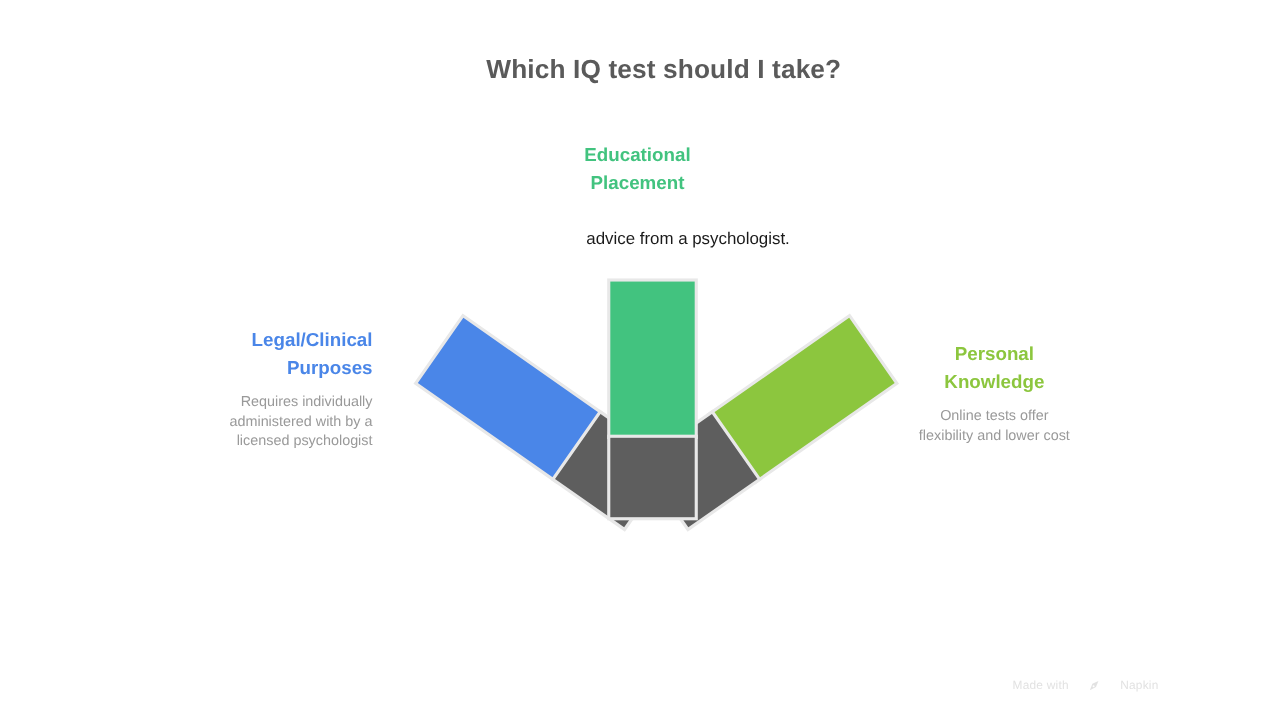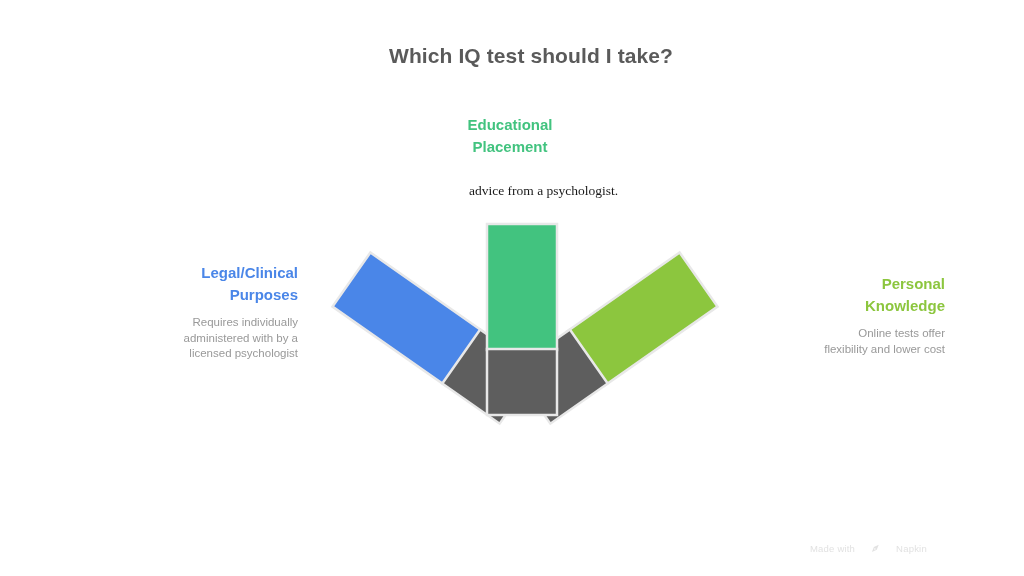--- a/index.html
+++ b/index.html
@@ -69,40 +69,39 @@
     top: 262px;
     width: 200px;
     text-align: right;
   }
   .branch-left .branch-heading { color: #4a86e8; }
   .branch-left .branch-desc { margin-top: 10px; }
 
   
   .branch-right {
     position: absolute;
-    left: 730px;
+    left: 688px;
     top: 273px;
     width: 215px;
-    text-align: right;
+    text-align: center;
   }
   .branch-right .branch-heading { color: #8cc63e; }
   .branch-right .branch-desc { margin-top: 10px; }
 
   
   .overlay-text {
     position: absolute;
     left: 466px;
     top: 181px;
     background: #ffffff;
     color: #1a1a1a;
     font-size: 13.5px;
     line-height: 18px;
     padding: 1px 2px 1px 3px;
     white-space: nowrap;
-    font-family: Liberation Serif, serif;
   }
 
   
   .diagram {
     position: absolute;
     left: 0;
     top: 0;
   }
 
   

